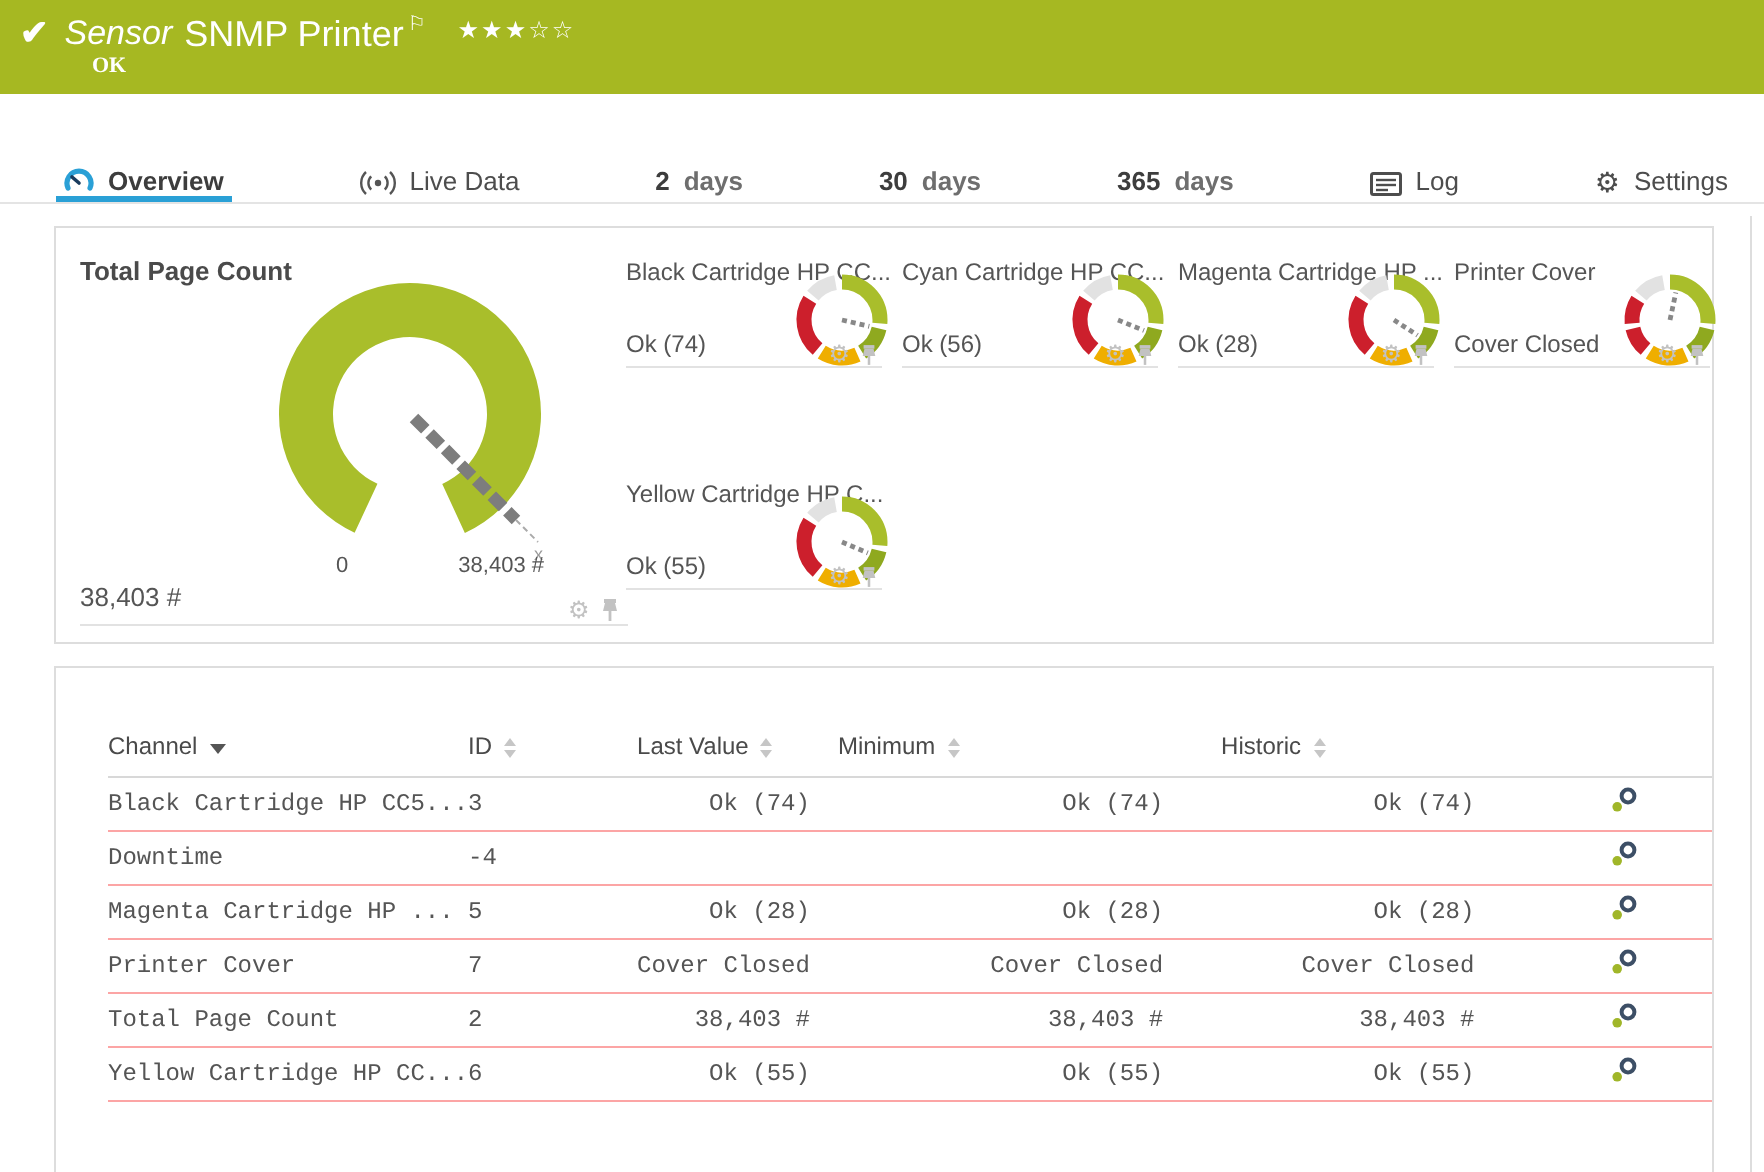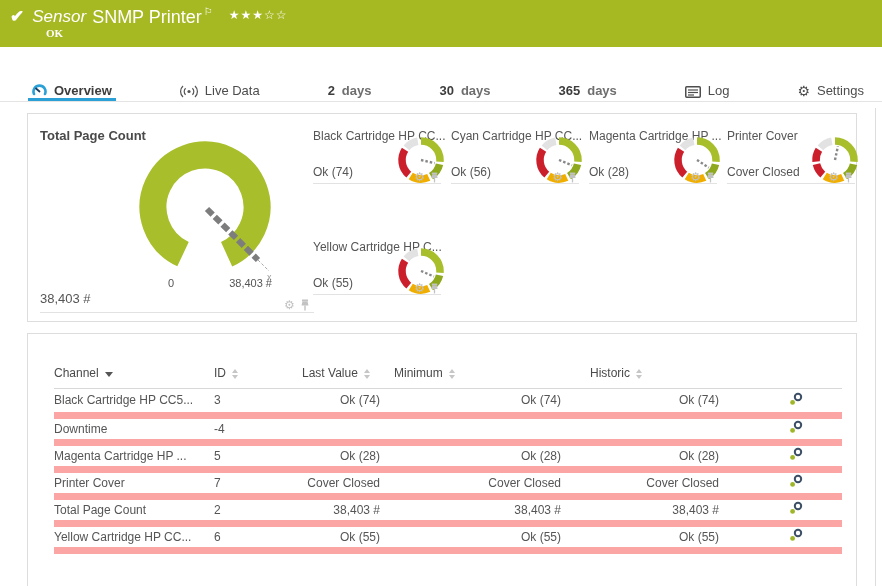--- a/index.html
+++ b/index.html
@@ -58,21 +58,21 @@
   .pos-c3r1 { left:561px; top:15px; }
   .pos-c4r1 { left:699px; top:15px; }
   .pos-c1r2 { left:285px; top:87px;margin-top:39px; }
 
   .tool-gear { font-size:12px; color:#c2c2c2; line-height:1; }
 
   
   table.channels { position:absolute; left:26px; top:24px; border-collapse:collapse; font-size:12px; color:#555; }
   table.channels th { font-weight:normal; color:#4a4a4a; text-align:left; height:30px;
     border-bottom:1px solid #d8d8d8; white-space:nowrap; }
-  table.channels td { height:27px; border-bottom:7px solid #fca5a5; white-space:nowrap; }
+  table.channels td { height:27px; border-bottom:1px solid #fca5a5; white-space:nowrap;font-family:Liberation Mono, monospace; }
   th.col-channel { width:160px; }
   th.col-id { width:88px; }
   th.col-last { width:92px; }
   th.col-min { width:196px; }
   th.col-max { width:160px; }
   th.col-edit { width:92px; }
   .ralign { text-align:right; }
   td.ralign.pad-last, th.ralign.pad-last { padding-right:14px; }
   td.pad-min, th.pad-min { padding-right:29px; }
   td.pad-max, th.pad-max { padding-right:31px; }

